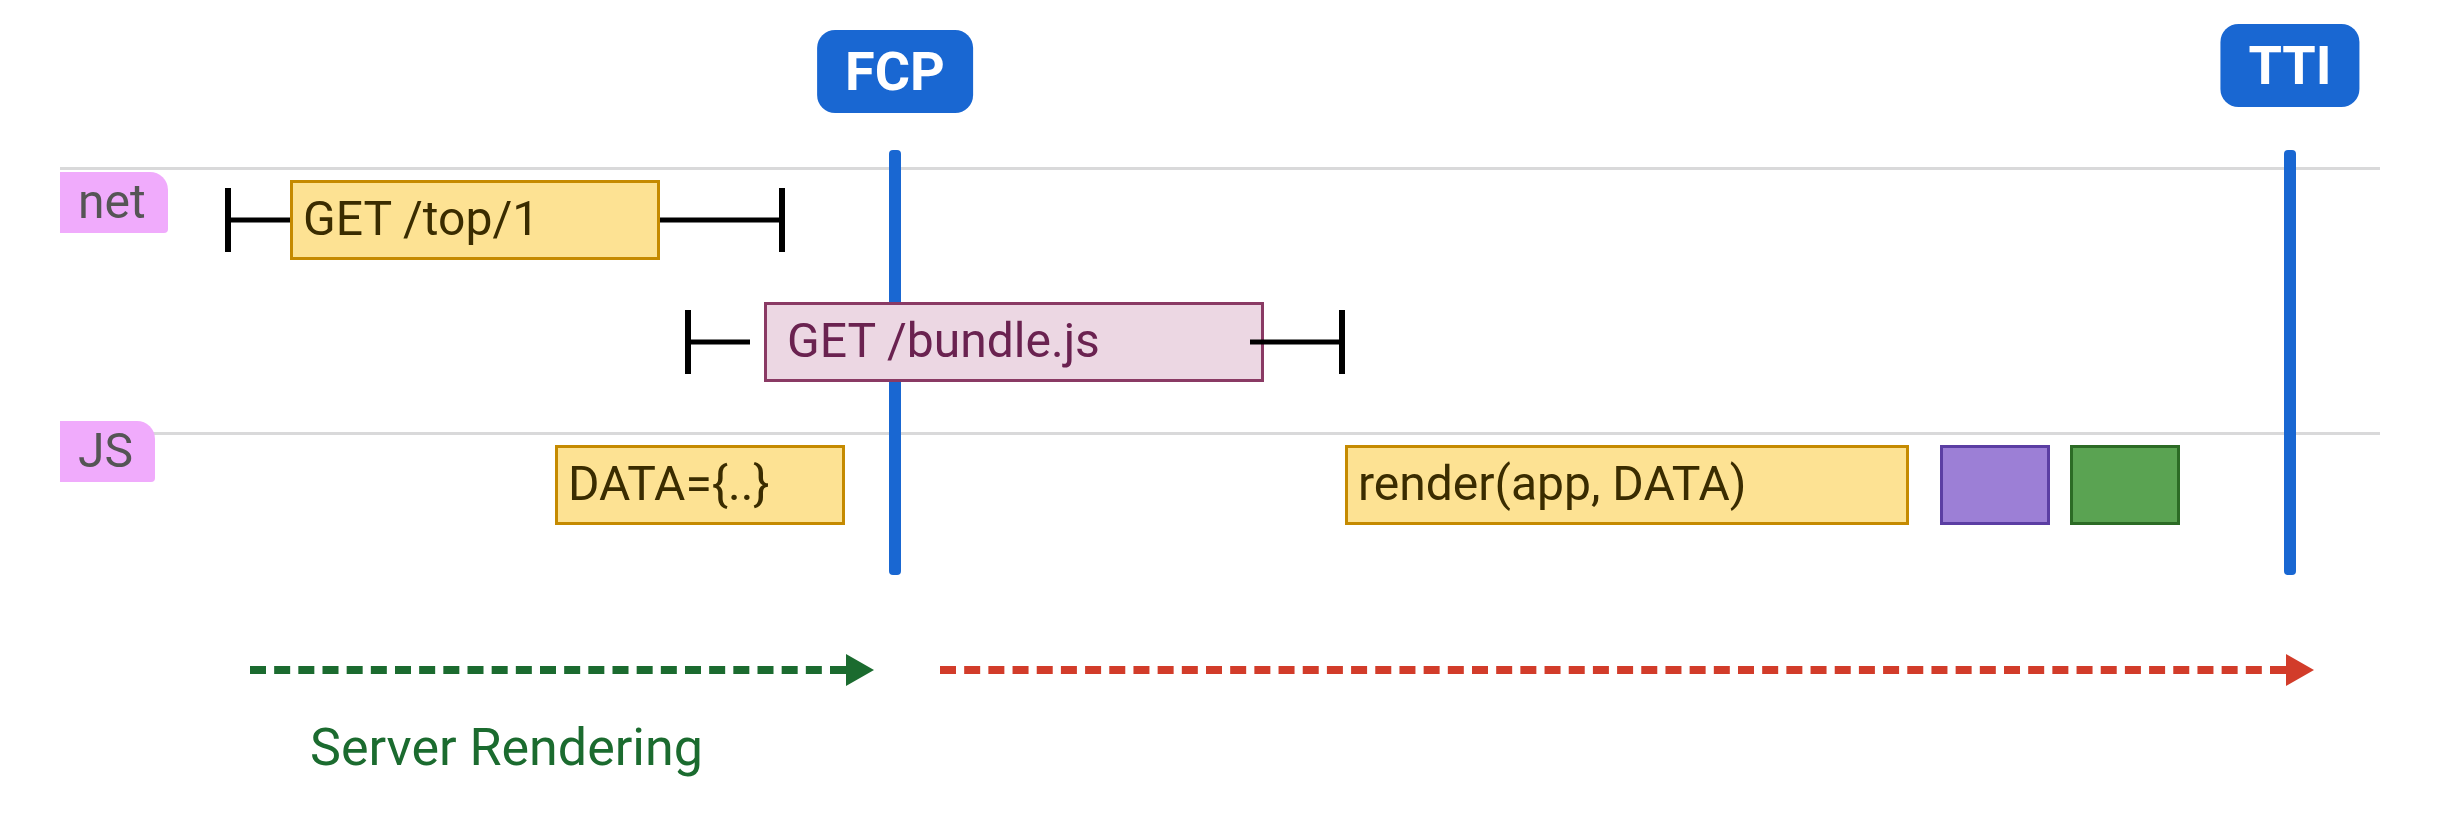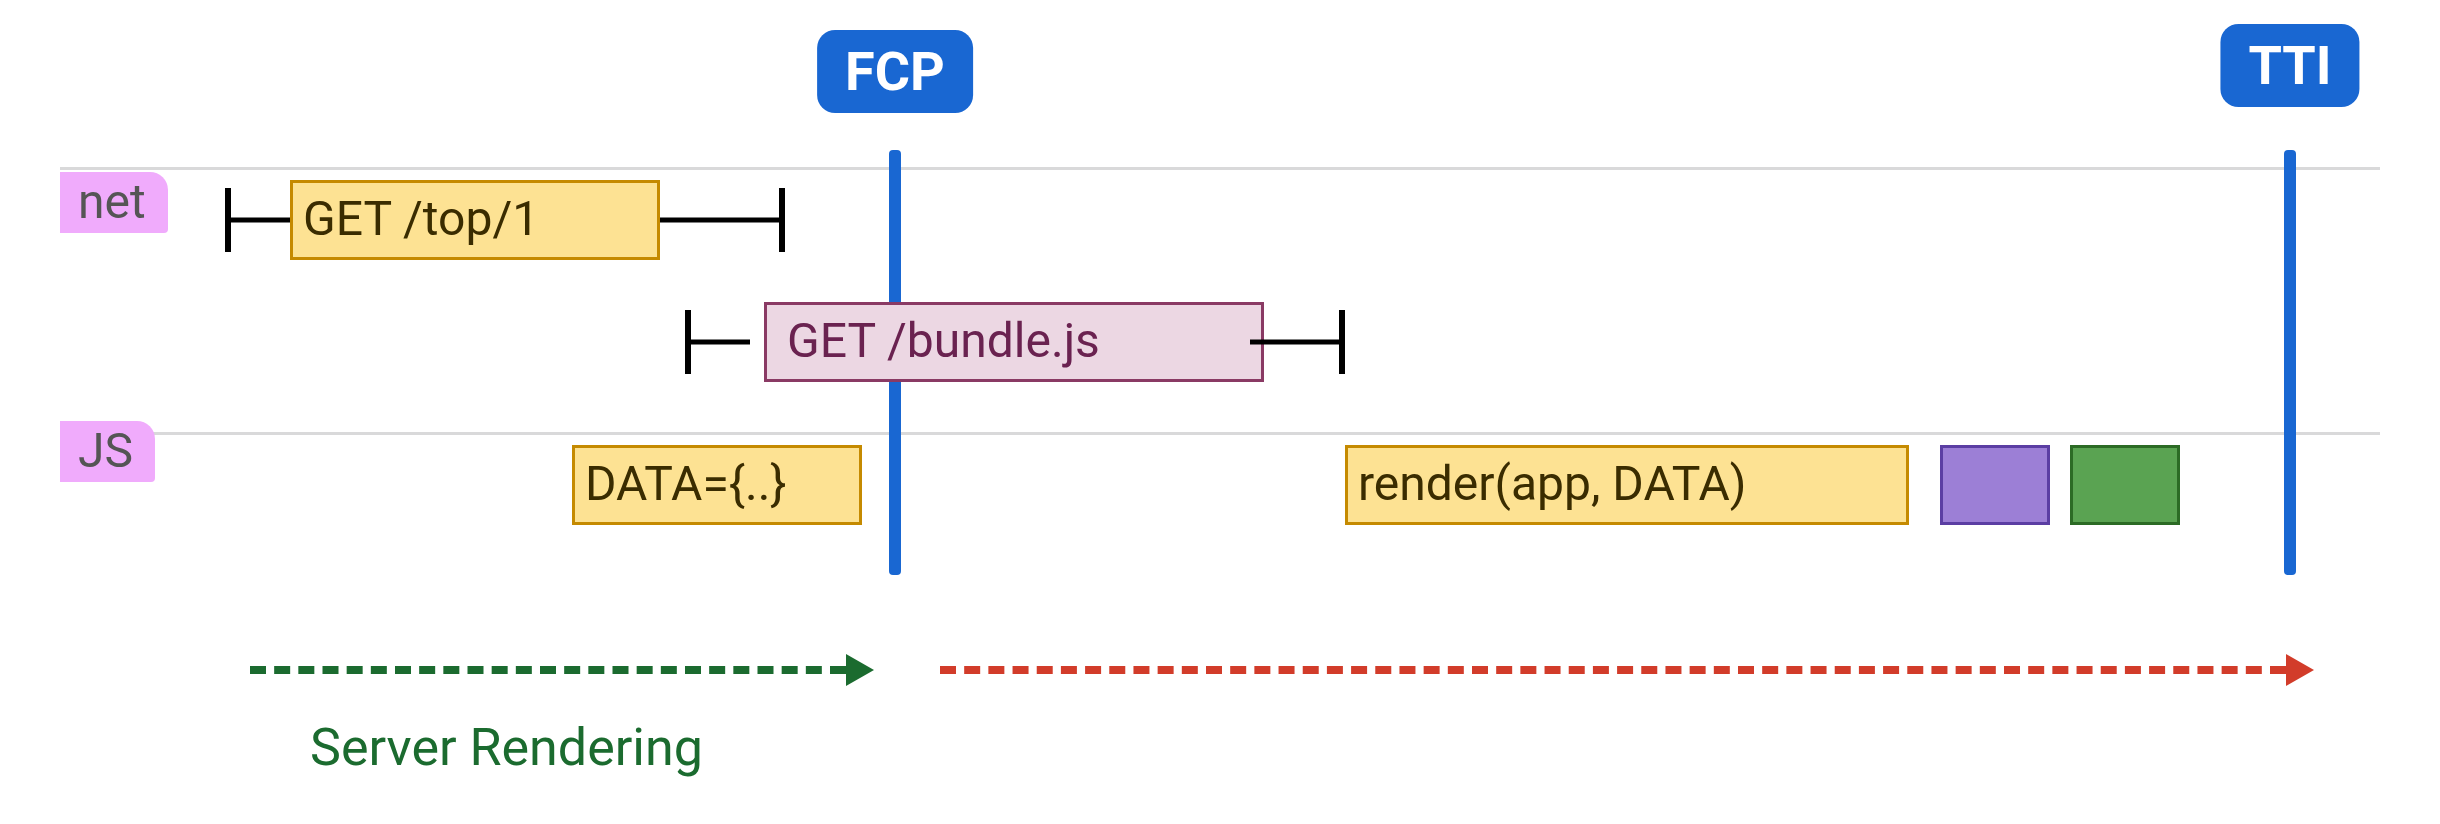--- a/index.html
+++ b/index.html
@@ -136,21 +136,21 @@
   <div class="whisker" id="wL1" style="left: 685px; top: 310px; width: 65px; height: 64px;">
     <div class="cap" id="wL1capL" style="left: 0px; top: 0px; height: 64px;"></div>
     <div class="stem" id="wL1stem" style="left: 0px; width: 65px;"></div>
   </div>
   <div class="bar pink" id="netbar1" style="left: 750px; top: 302px; width: 500px; height: 80px; margin-left: 14px;">GET /bundle.js</div>
   <div class="whisker" id="wR1" style="left: 1250px; top: 310px; width: 95px; height: 64px;">
     <div class="stem" id="wR1stem" style="left: 0px; width: 95px;"></div>
     <div class="cap" id="wR1capR" style="left: 89px; top: 0px; height: 64px;"></div>
   </div>
 
-  <div class="bar yellow" id="jsbar0" style="left: 555px; top: 445px; width: 290px; height: 80px; margin-left: 17px;">DATA={..}</div>
+  <div class="bar yellow" id="jsbar0" style="left: 555px; top: 445px; width: 290px; height: 80px;">DATA={..}</div>
   <div class="bar yellow" id="jsbar1" style="left: 1345px; top: 445px; width: 564px; height: 80px;">render(app, DATA)</div>
   <div class="block purple" id="jsblk2" style="left: 1940px; top: 445px; width: 110px; height: 80px;"></div>
   <div class="block green" id="jsblk3" style="left: 2070px; top: 445px; width: 110px; height: 80px;"></div>
 
   <div class="phase-arrow" id="pa-server" style="left: 250px; top: 670px; width: 620px;">
     <div class="dash" id="pa-server-dash" style="left: 0px; width: 596px; border-top-color: rgb(27, 107, 47);"></div>
     <div class="head" id="pa-server-head" style="left: 596px; border-left: 28px solid rgb(27, 107, 47);"></div>
   </div>
   <div class="phase-label" id="pl-server" style="left: 310px; top: 710px; color: rgb(27, 107, 47); margin-top: 7px;">Server Rendering</div>
 

